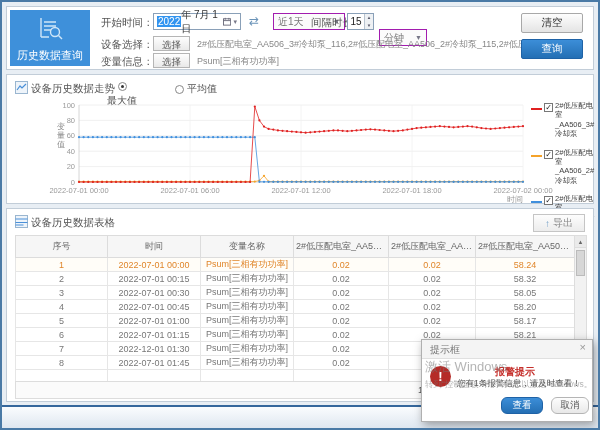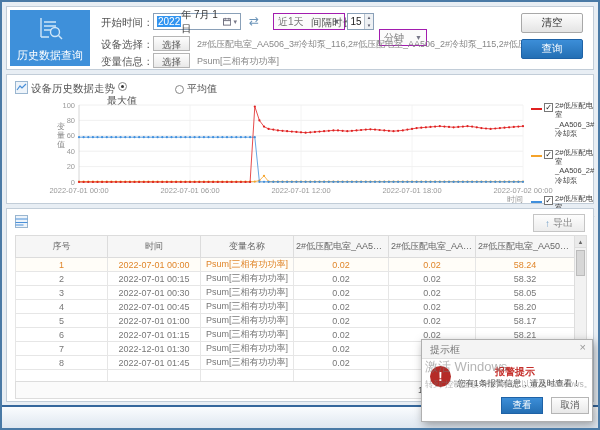--- a/index.html
+++ b/index.html
@@ -76,21 +76,21 @@
   
   #dialog{position:absolute;left:419px;top:337px;width:172px;height:83px;background:#fff;border:1px solid #b0b0b0;
     box-shadow:2px 3px 9px rgba(0,0,0,.35);z-index:40;}
   .dlg-title{height:19px;background:#f4f4f4;border-bottom:1px solid #e0e0e0;font-size:10px;color:#777;
     line-height:19px;padding-left:8px;}
   .dlg-close{position:absolute;right:6px;top:1px;font-size:11px;color:#999;cursor:default;}
   .dlg-icon{position:absolute;left:8px;top:26px;width:21px;height:21px;border-radius:50%;background:#b52b27;
     color:#fff;font-weight:bold;font-size:13px;text-align:center;line-height:21px;}
   .dlg-alert{position:absolute;left:35px;top:25px;font-size:10px;font-weight:bold;color:#c5302c;margin-left:38px;}
   .dlg-msg{position:absolute;left:35px;top:38px;font-size:8.5px;color:#555;width:132px;}
-  .dlg-btn{position:absolute;top:57px;height:17px;font-size:9.5px;border-radius:0;}
+  .dlg-btn{position:absolute;top:57px;height:17px;font-size:9.5px;border-radius:6px;}
   #dlg-view{left:79px;width:42px;background:linear-gradient(#3c8ed8,#246fb4);border:1px solid #1e62a6;color:#fff;}
   #dlg-cancel{left:129px;width:38px;background:linear-gradient(#fdfdfd,#e8e8e8);border:1px solid #b5b5b5;color:#555;}
   
   #watermark{position:absolute;left:423px;top:356px;z-index:60;pointer-events:none;color:rgba(118,118,118,.55);}
   .wm1{font-size:13px;} .wm2{font-size:8.5px;margin-top:3px;white-space:nowrap;}
 </style>
 </head>
 <body>
 
 <div class="window">
@@ -511,20 +511,21 @@
           </span>
         </div>
       </div>
   </div>
 
   <div class="panel" id="table-panel">
     <svg class="ph-icon" width="13" height="13" viewBox="0 0 13 13">
       <rect x="0.5" y="0.5" width="12" height="12" fill="#eef4fa" stroke="#9ab6d0"></rect>
       <path d="M0.5 4 h12 M0.5 7.5 h12 M0.5 10 h8" stroke="#4a90d9" stroke-width="1"></path>
     </svg>
+    <span class="ph-title">设备历史数据表格</span>
     <button id="export-btn">
       <span class="up">↑</span>
       <span>导出</span>
     </button>
     <div id="table-wrap">
       <table>
         <colgroup>
           <col style="width:92px">
             <col style="width:93px">
             <col style="width:93px">

